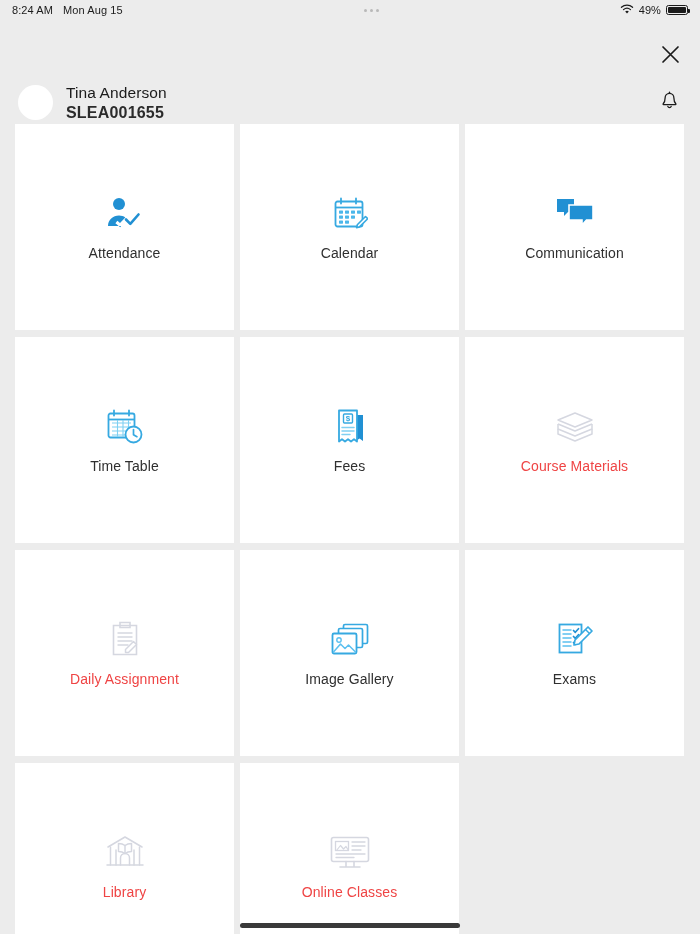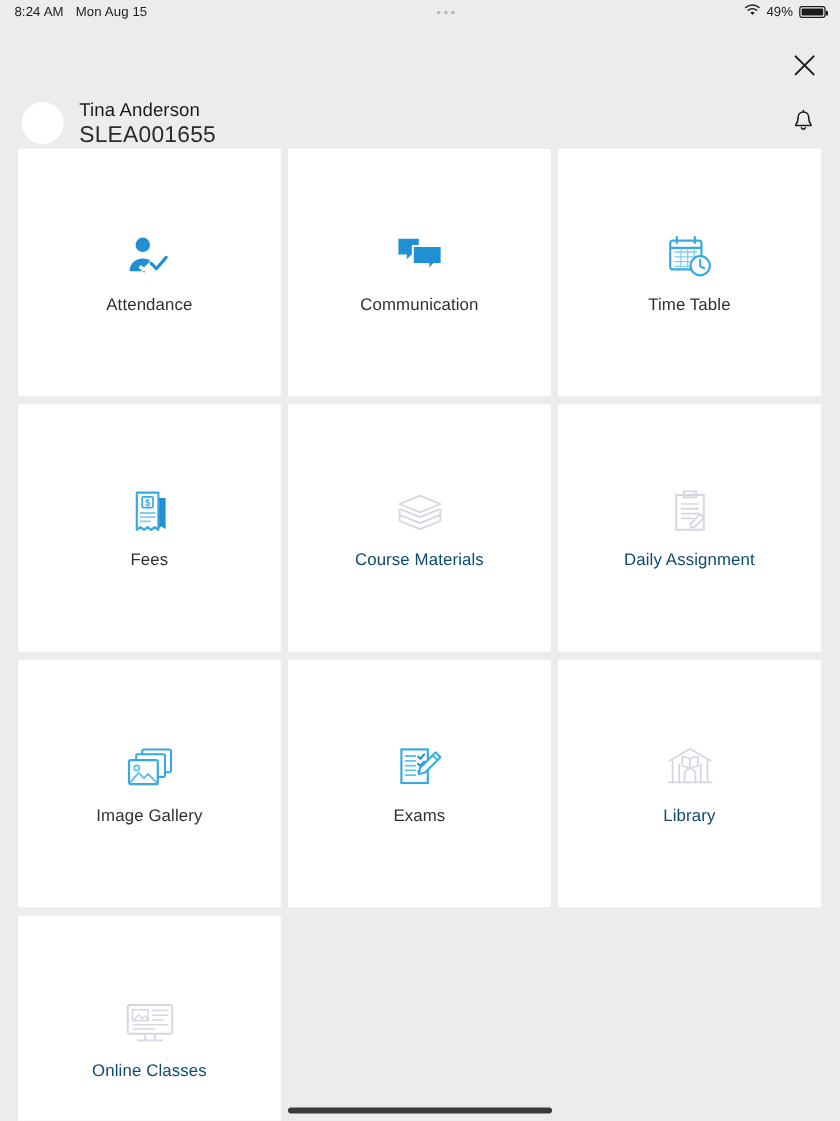--- a/index.html
+++ b/index.html
@@ -43,41 +43,41 @@
     position: absolute; right: 16px; top: 20px;
     width: 28px; height: 28px; display: flex; align-items: center; justify-content: center;
   }
   .bell-btn {
     position: absolute; right: 18px; top: 68px;
     width: 26px; height: 26px; display: flex; align-items: center; justify-content: center;
   }
   .profile { position: absolute; left: 18px; top: 63px; display: flex; align-items: center; gap: 13px; }
   .avatar { width: 35px; height: 35px; border-radius: 50%; background: #ffffff; flex: none; }
   .pname { font-size: 15.5px; font-weight: 400; color: #1b1b1b; line-height: 20px; letter-spacing: .1px; }
-  .pid { font-size: 19px; font-weight: 400; color: #2b2b2b; line-height: 19px; letter-spacing: .2px; }
+  .pid { font-size: 16px; font-weight: 700; color: #2b2b2b; line-height: 19px; letter-spacing: .2px; }
 
   
   .grid {
     position: absolute; left: 15px; top: 124px;
     width: 670px;
     display: grid;
     grid-template-columns: repeat(3, 219px);
     grid-auto-rows: 206px;
     gap: 7px 6px;
   }
   .tile {
     background: #ffffff; border-radius: 0;
     display: flex; flex-direction: column;
     align-items: center; justify-content: center;
     gap: 10px;
     user-select: none;
   }
   .tile .ico { width: 42px; height: 42px; display: flex; align-items: center; justify-content: center; }
   .tile .lbl { font-size: 14px; color: #2f2f2f; letter-spacing: .1px; }
-  .tile.disabled .lbl { color: #0c4a6e; }
+  .tile.disabled .lbl { color: #ef4444; }
 
   
   .grid .tile.row4 { height: 206px; }
 
   
   .home-bar {
     position: absolute; left: 50%; transform: translateX(-50%);
     bottom: 6px; width: 220px; height: 5px;
     background: #3a3a3a; border-radius: 3px;
   }
@@ -145,20 +145,42 @@
       <span class="ico">
         <svg width="40" height="38" viewBox="0 0 40 38">
           <circle cx="14" cy="9" r="6" fill="#2190d3"></circle>
           <path d="M3 31c0-6.3 5-10.5 11-10.5 2.4 0 4.6.7 6.3 1.9L15 28l-2.6-2.2-2 2.4 4.8 4.1.7-.8V31H3z" fill="#2190d3"></path>
           <path d="M21 24.5l4.3 4.4 8.2-9.4" stroke="#2190d3" stroke-width="2.6" fill="none" stroke-linecap="round" stroke-linejoin="round"></path>
         </svg>
       </span>
       <span class="lbl">Attendance</span>
     </div>
 
+    <div class="tile">
+      <span class="ico">
+        <svg width="36" height="36" viewBox="0 0 36 36">
+          <rect x="3.5" y="5.5" width="27" height="25" rx="2" fill="none" stroke="#36a9e1" stroke-width="1.8"></rect>
+          <path d="M3.5 11.5h27" stroke="#36a9e1" stroke-width="1.8"></path>
+          <path d="M9 2.5v5M24 2.5v5" stroke="#36a9e1" stroke-width="1.8" stroke-linecap="round"></path>
+          <g fill="#4cb7ea">
+            <rect x="7" y="14.5" width="4" height="3.2" rx=".6"></rect>
+            <rect x="13" y="14.5" width="4" height="3.2" rx=".6"></rect>
+            <rect x="19" y="14.5" width="4" height="3.2" rx=".6"></rect>
+            <rect x="25" y="14.5" width="4" height="3.2" rx=".6"></rect>
+            <rect x="7" y="19.5" width="4" height="3.2" rx=".6"></rect>
+            <rect x="13" y="19.5" width="4" height="3.2" rx=".6"></rect>
+            <rect x="19" y="19.5" width="4" height="3.2" rx=".6"></rect>
+            <rect x="7" y="24.5" width="4" height="3.2" rx=".6"></rect>
+            <rect x="13" y="24.5" width="4" height="3.2" rx=".6"></rect>
+          </g>
+          <path d="M33.5 20.5l2.2 2.2-8.2 8.2-2.9.7.7-2.9z" fill="#fff" stroke="#36a9e1" stroke-width="1.6" stroke-linejoin="round"></path>
+        </svg>
+      </span>
+      <span class="lbl">Calendar</span>
+    </div>
 
     <div class="tile">
       <span class="ico">
         <svg width="40" height="36" viewBox="0 0 40 36">
           <path d="M2 3h17v13h-6l-4 4v-4H2z" fill="#2190d3"></path>
           <path d="M14 9h24v15h-6.5l-4.5 5v-5H14z" fill="#2190d3" stroke="#ffffff" stroke-width="1.6"></path>
         </svg>
       </span>
       <span class="lbl">Communication</span>
     </div>

